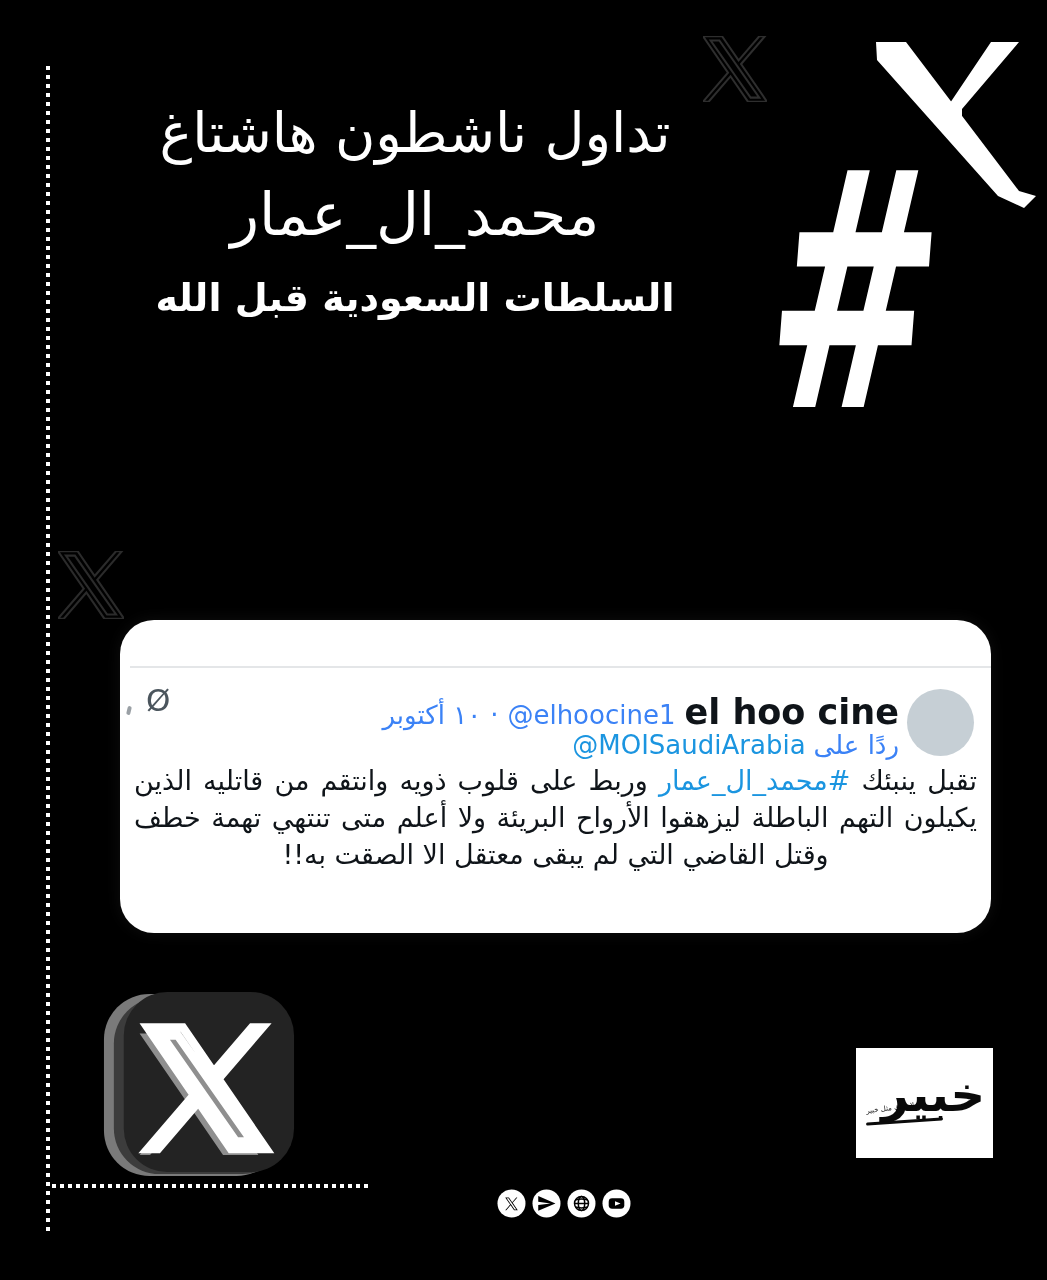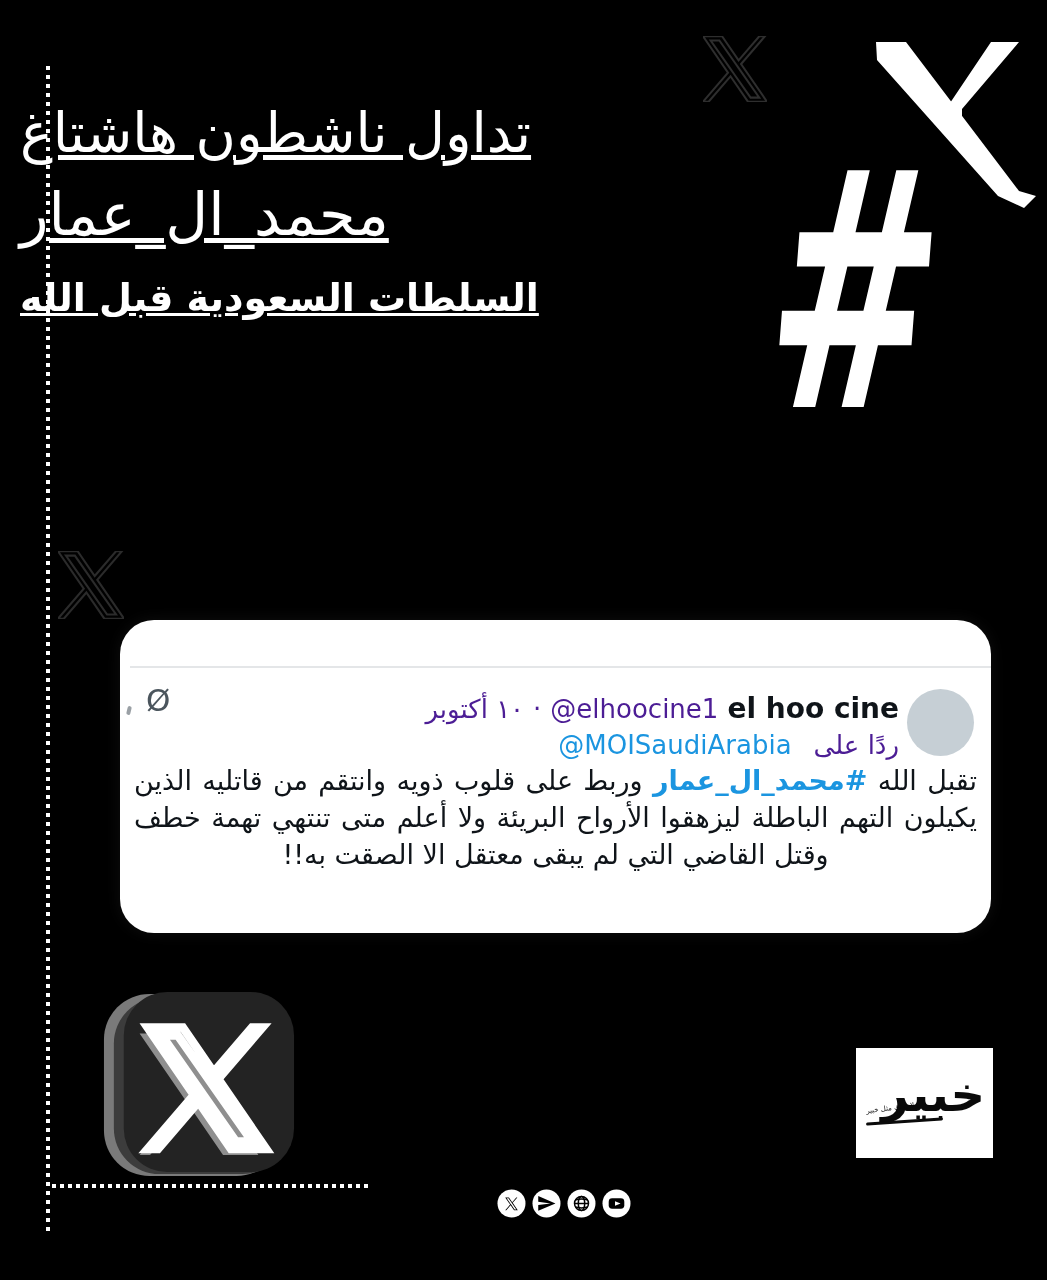--- a/index.html
+++ b/index.html
@@ -6,47 +6,47 @@
   .canvas{position:relative;width:1047px;height:1280px;background:#000;overflow:hidden;
           font-family:"DejaVu Sans",sans-serif;}
 
   
   .dotted-v{position:absolute;left:46px;top:66px;width:4px;height:1168px;
     background:repeating-linear-gradient(180deg,#fff 0,#fff 4px,transparent 4px,transparent 9px);}
   .dotted-h{position:absolute;left:52px;top:1184px;width:316px;height:4px;
     background:repeating-linear-gradient(90deg,#fff 0,#fff 4px,transparent 4px,transparent 8px);}
 
   
-  .headline{position:absolute;left:20px;top:100px;width:790px;direction:rtl;text-align:left;color:#fff;text-decoration:underline;}
+  .headline{position:absolute;left:20px;top:100px;width:790px;direction:rtl;text-align:center;color:#fff;}
   .hl-1{font-size:55px;font-weight:400;line-height:1.2;margin-bottom:14px;}
   .hl-2{font-size:59px;font-weight:400;line-height:1.2;margin-bottom:16px;}
   .hl-b{font-size:38px;font-weight:700;line-height:62px;}
 
   
   .x-top-gray{position:absolute;left:703px;top:36px;width:64px;height:66px;}
   .x-left-gray{position:absolute;left:58px;top:551px;width:66px;height:68px;}
   .x-partial{position:absolute;left:870px;top:38px;width:170px;height:175px;}
   .big-hash{position:absolute;left:782px;top:128px;font-size:330px;line-height:1;font-weight:700;
     color:#fff;transform:scaleX(0.62) skewX(-7deg);transform-origin:left top;}
 
   
   .card{position:absolute;left:120px;top:620px;width:871px;height:313px;background:#fff;
     border-radius:34px;box-shadow:0 0 16px rgba(255,255,255,0.06);}
   .card-divider{position:absolute;left:10px;right:0;top:46px;height:2px;background:#e4e6e8;}
   .frag{position:absolute;left:7px;top:86px;width:4px;height:9px;background:#9aa0a5;border-radius:2px;transform:rotate(14deg);}
   .slash-icon{position:absolute;left:26px;top:62px;font-size:31px;color:#4b555d;}
   .avatar{position:absolute;right:17px;top:69px;width:67px;height:67px;border-radius:50%;background:#c6cfd5;}
   .hdr{position:absolute;top:72px;right:92px;display:flex;align-items:baseline;gap:9px;direction:ltr;white-space:nowrap;}
-  .t-name{font-size:28px;font-weight:700;color:#0f1419;}
-  .t-muted{font-size:26px;color:#4c1d95;}
-  .reply{position:absolute;top:110px;right:92px;display:flex;align-items:flex-start;gap:22px;direction:ltr;white-space:nowrap;}
+  .t-name{font-size:35px;font-weight:700;color:#0f1419;}
+  .t-muted{font-size:26px;color:#3b82f6;}
+  .reply{position:absolute;top:110px;right:92px;display:flex;align-items:flex-start;gap:8px;direction:ltr;white-space:nowrap;}
   .t-link{font-size:26px;color:#1b95e0;}
   .tbody{position:absolute;top:142px;right:14px;left:14px;direction:rtl;text-align:justify;
     text-align-last:center;font-size:27px;line-height:37px;color:#0f1419;}
-  .tbody .tag{color:#1b95e0;font-weight:700;}
+  .tbody .tag{color:#1b95e0;font-weight:400;}
 
   
   .icon3d{position:absolute;left:100px;top:986px;width:198px;height:198px;}
 
   
   .social{position:absolute;left:497px;top:1189px;display:flex;gap:6px;}
   .social svg{display:block;}
 
   
   .brand{position:absolute;left:856px;top:1048px;width:137px;height:110px;background:#fff;overflow:hidden;}
@@ -93,21 +93,21 @@
       <span class="t-muted">·</span>
       <span class="t-muted">@elhoocine1</span>
       <span class="t-name">el hoo cine</span>
     </div>
 
     <div class="reply">
       <span class="t-link">@MOISaudiArabia</span>
       <span class="t-muted" dir="rtl">ردًا على</span>
     </div>
 
-    <div class="tbody"><span>تقبل الله </span><span class="tag">#محمد_ال_عمار</span><span> وربط على قلوب ذويه وانتقم من قاتليه الذين يكيلون التهم الباطلة ليزهقوا الأرواح البريئة ولا أعلم متى تنتهي تهمة خطف وقتل القاضي التي لم يبقى معتقل الا الصقت به!!</span></div>
+    <div class="tbody"><span>تقبل ينبئك </span><span class="tag">#محمد_ال_عمار</span><span> وربط على قلوب ذويه وانتقم من قاتليه الذين يكيلون التهم الباطلة ليزهقوا الأرواح البريئة ولا أعلم متى تنتهي تهمة خطف وقتل القاضي التي لم يبقى معتقل الا الصقت به!!</span></div>
   </div>
 
   <svg class="icon3d" viewBox="0 0 200 200">
     <rect x="4" y="8" width="180" height="184" rx="46" fill="#7a7a7a"></rect>
     <rect x="14" y="12" width="176" height="178" rx="46" fill="#3c3c3c"></rect>
     <rect x="24" y="6" width="172" height="182" rx="44" fill="#232323"></rect>
     <g>
       <path transform="translate(40,48) scale(0.1)" fill="#8f8f8f" d="M714.163 519.284L1160.89 0H1055.03L667.137 450.887L357.328 0H0L468.492 681.821L0 1226.37H105.866L515.491 750.218L842.672 1226.37H1200L714.163 519.284ZM569.165 687.828L521.697 619.934L144.011 79.6944H306.615L611.412 515.685L658.88 583.579L1055.08 1150.3H892.476L569.165 687.828Z"></path>
       <path transform="translate(48,42) scale(0.1)" fill="#3a3a3a" stroke="#ffffff" stroke-width="85" d="M714.163 519.284L1160.89 0H1055.03L667.137 450.887L357.328 0H0L468.492 681.821L0 1226.37H105.866L515.491 750.218L842.672 1226.37H1200L714.163 519.284ZM569.165 687.828L521.697 619.934L144.011 79.6944H306.615L611.412 515.685L658.88 583.579L1055.08 1150.3H892.476L569.165 687.828Z"></path>
     </g>

